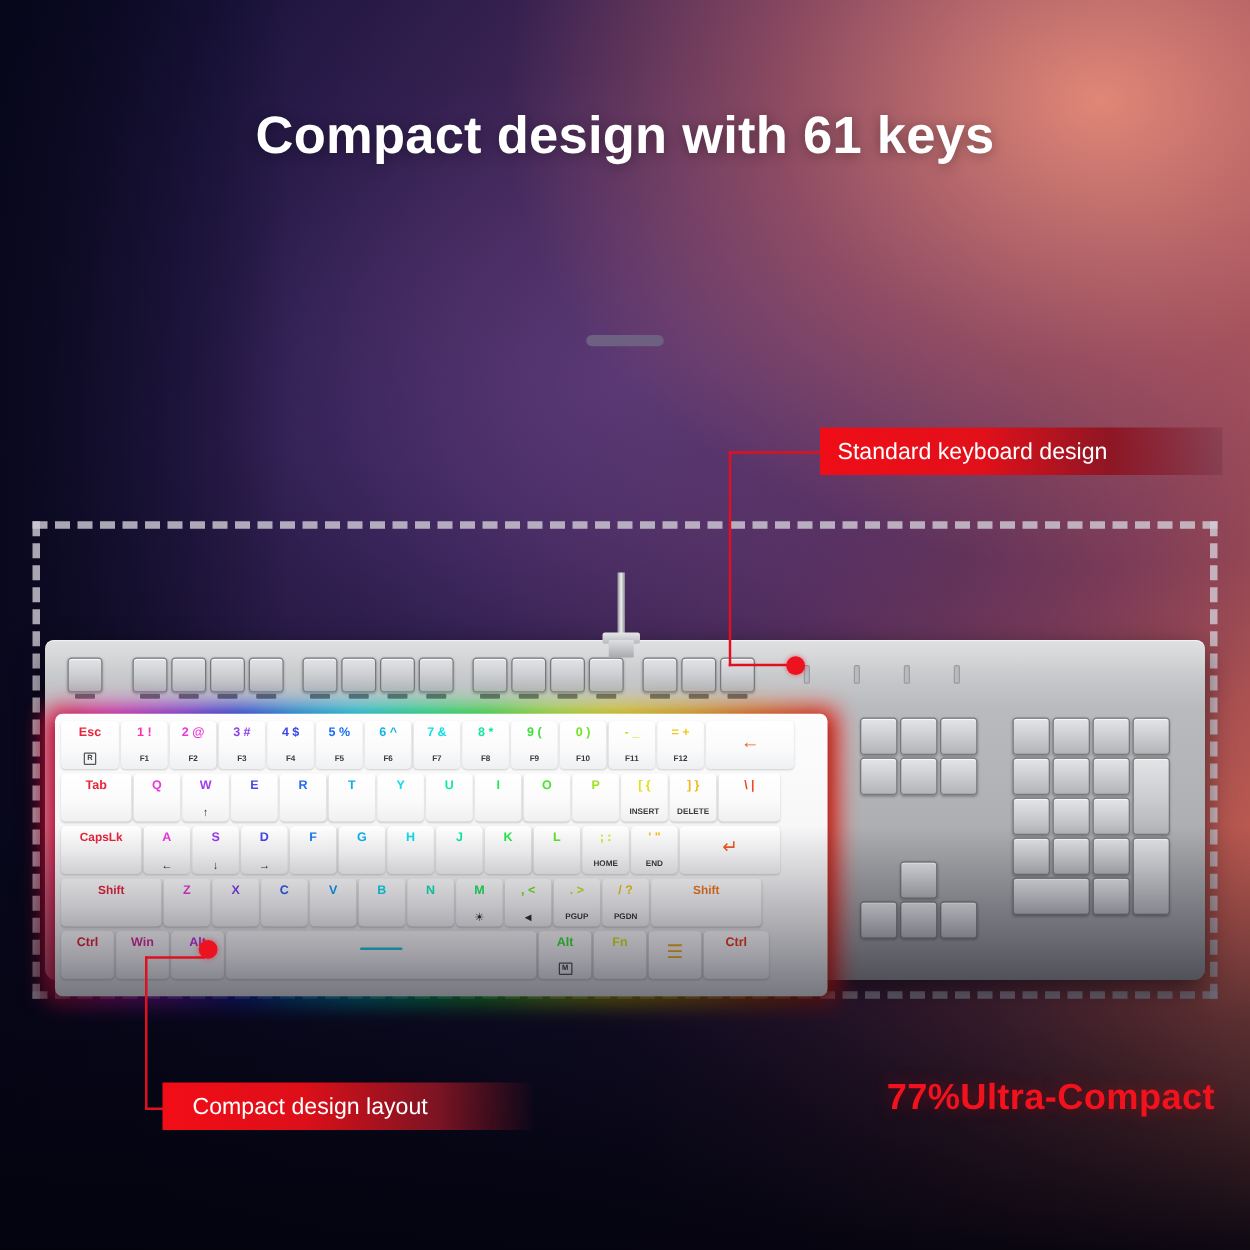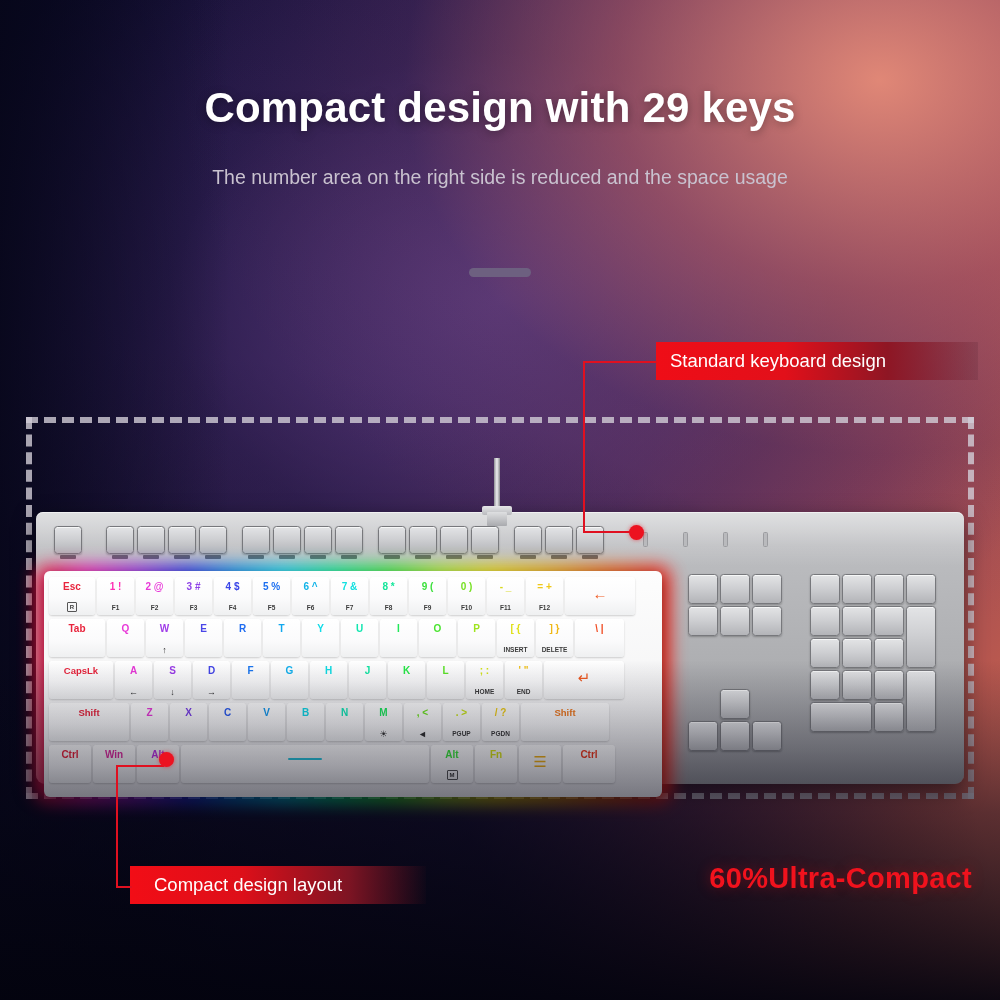--- a/index.html
+++ b/index.html
@@ -192,23 +192,22 @@
   }
 </style>
 </head>
 <body>
 
 <div id="stage">
 
   <div id="vignette-left"></div>
 
   <div id="heading-block">
-    <div id="main-title">Compact design with 29 keys</div>
+    <div id="main-title">Compact design with 61 keys</div>
     <div id="subtitle">
-      <div>The number area on the right side is reduced and the space usage</div>
     </div>
   </div>
   <div id="divider-pill"></div>
 
   <div id="dashed-box"></div>
   <div id="dashed-left"></div>
   <div id="dashed-right"></div>
 
   <div id="grey-kb">
     <div id="grey-kb-inner"></div>
@@ -303,15 +302,15 @@
   <div class="leader-line" style="left:583px; top:531px; width:50px; height:2px;"></div>
   <div class="dot" style="left:629px; top:525px;"></div>
 
   <div class="callout-badge" id="callout-compact">Compact design layout</div>
 
   <div class="leader-line" style="left:116px; top:886px; width:16px; height:2px;"></div>
   <div class="leader-line" style="left:116px; top:765px; width:2px; height:123px;"></div>
   <div class="leader-line" style="left:116px; top:765px; width:48px; height:2px;"></div>
   <div class="dot" style="left:159px; top:752px;"></div>
 
-  <div id="ultra-compact">60%Ultra-Compact</div>
+  <div id="ultra-compact">77%Ultra-Compact</div>
 
 </div>
 
 </body></html>

